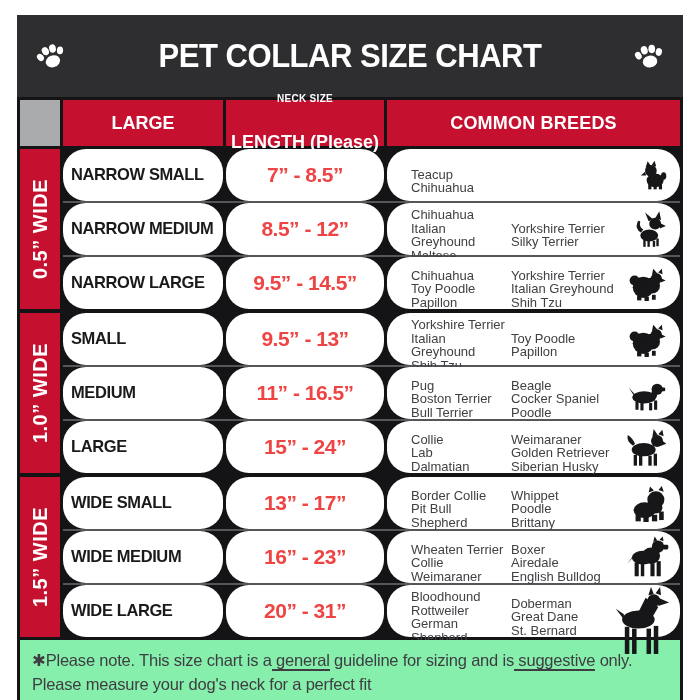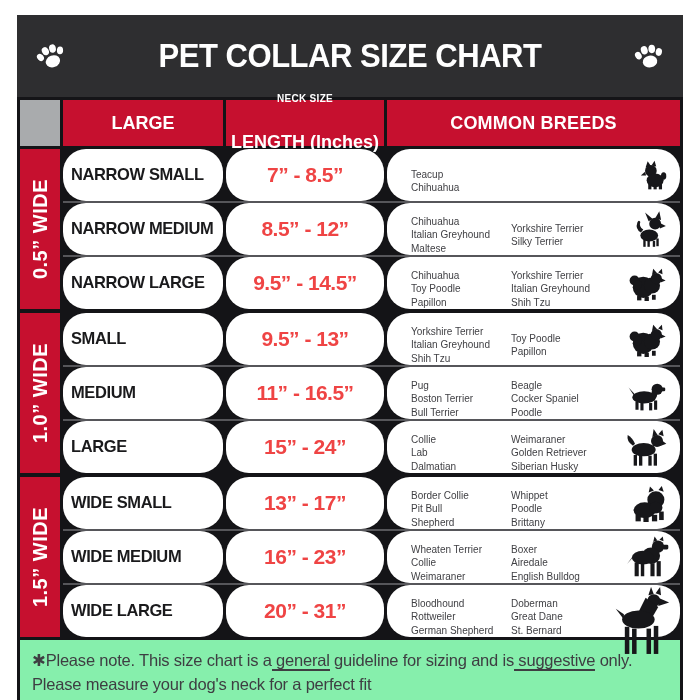--- a/index.html
+++ b/index.html
@@ -55,21 +55,21 @@
   .cell{background:#ffffff;display:flex;align-items:center;box-sizing:border-box;border-radius:23px;}
   .size-cell{width:160px;flex:0 0 160px;padding-left:8px;}
   .size-cell span{
     font-weight:bold;color:#1A1A1C;font-size:17px;letter-spacing:-.4px;
     transform:scaleX(.97);transform-origin:left center;white-space:nowrap;
   }
   .range-cell{width:158px;flex:0 0 158px;justify-content:center;}
   .range-cell span{font-weight:bold;color:#ef4444;font-size:21px;letter-spacing:-.5px;}
   .breeds-cell{flex:1;position:relative;padding:4px 56px 4px 24px;}
   .bcol{display:flex;flex-direction:column;justify-content:center;
-        font-size:10px;line-height:13.5px;color:#414145;margin-top:12px;}
+        font-size:13px;line-height:13.5px;color:#414145;margin-top:12px;}
   .bcol.c1{width:100px;flex:0 0 100px;}
   .bcol.c2{flex:1;}
   .dog{
     position:absolute;right:10px;top:50%;transform:translateY(-50%);
     fill:#17171A;
   }
   .dog.tall{top:2px;transform:none;right:8px;z-index:4;}
   
   .footnote{
     position:relative;z-index:1;margin:3px 3px 0 3px;background:#86efac;
@@ -205,21 +205,21 @@
       </svg>
   </header>
 
   <div class="header-row">
     <div class="corner"></div>
     <div class="hcell size">
       <span>LARGE</span>
     </div>
     <div class="hcell length">
       <span class="small">NECK SIZE</span>
-      <span class="big">LENGTH (Inches)</span>
+      <span class="big">LENGTH (Please)</span>
     </div>
     <div class="hcell breeds">
       <span>COMMON BREEDS</span>
     </div>
   </div>
 
   <div class="tbody" id="tbody">
       <div class="group">
         <div class="wstrip">
           <span>0.5” WIDE</span>

